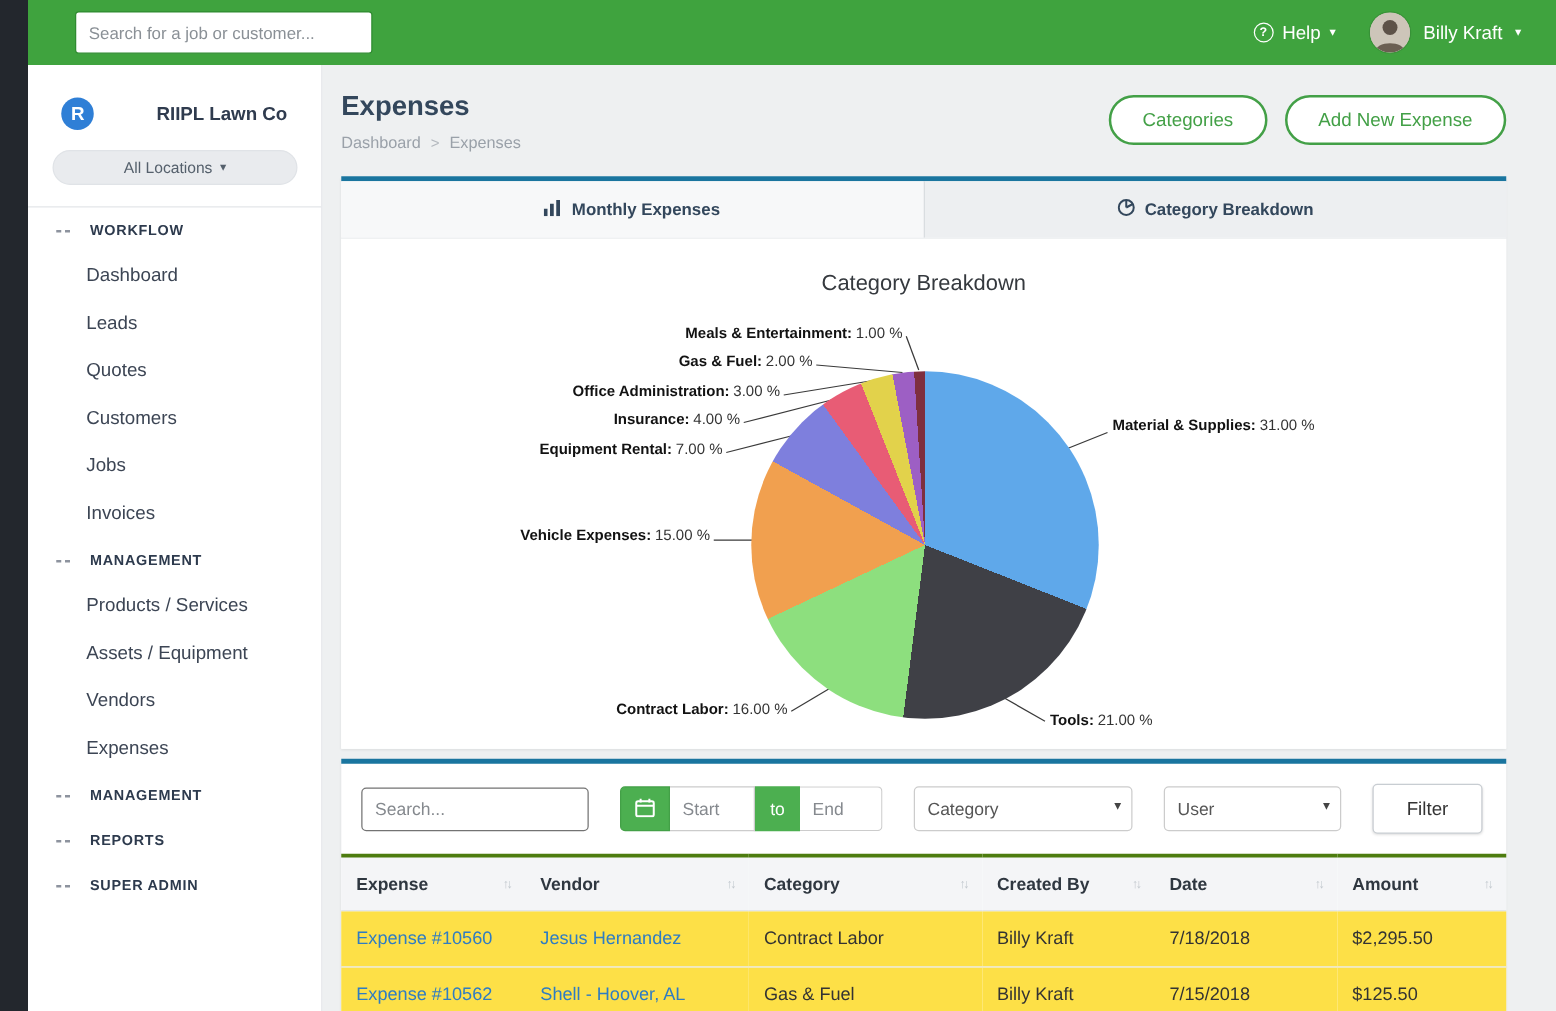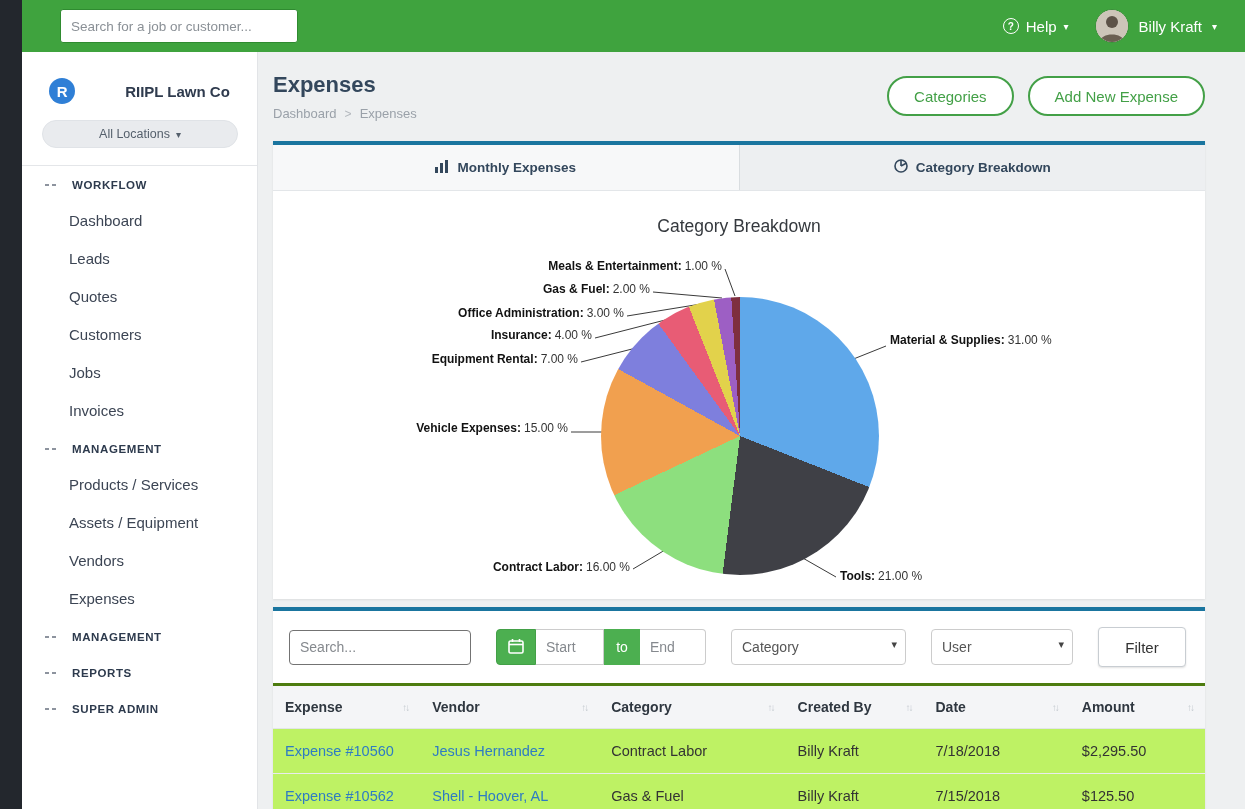--- a/index.html
+++ b/index.html
@@ -87,21 +87,21 @@
   .select-wrap::after { content:"▾"; position:absolute; right:9px; top:9px; font-size:11px; color:#444; pointer-events:none; }
   .sel-category select { width:175px; }
   .sel-user select { width:142px; }
   .filter-btn { width:88px; height:40px; background:#fff; border:1px solid #c8cdd2; border-radius:4px; font-size:15px; color:#333; cursor:pointer; box-shadow:0 1px 2px rgba(0,0,0,0.12); font-family:"Liberation Sans", sans-serif; }
 
   
   table { width:100%; border-collapse:collapse; }
   thead th { background:#f4f5f7; border-top:3px solid #4d7c0f; border-bottom:1px solid #e2e5e8; padding:13px 12px; font-size:14px; color:#2f3740; text-align:left; }
   .th-inner { display:flex; align-items:center; justify-content:space-between; cursor:pointer; }
   .sort-glyph { font-size:10px; color:#c3c9cf; letter-spacing:-2px; }
-  tbody td { padding:14px 12px; font-size:14.5px; color:#333; border-bottom:1px solid #e9ebee; background:#bef264; }
+  tbody td { padding:14px 12px; font-size:14.5px; color:#333; border-bottom:1px solid #e9ebee; background:#fde047; }
   td a { color:#2e7cc3; text-decoration:none; cursor:pointer; }
 </style>
 </head>
 <body>
 
 <div class="edge-strip"></div>
 
 <header class="topbar">
   <input class="topbar-search" type="text" placeholder="Search for a job or customer..." style="">
   <div class="topbar-right">

